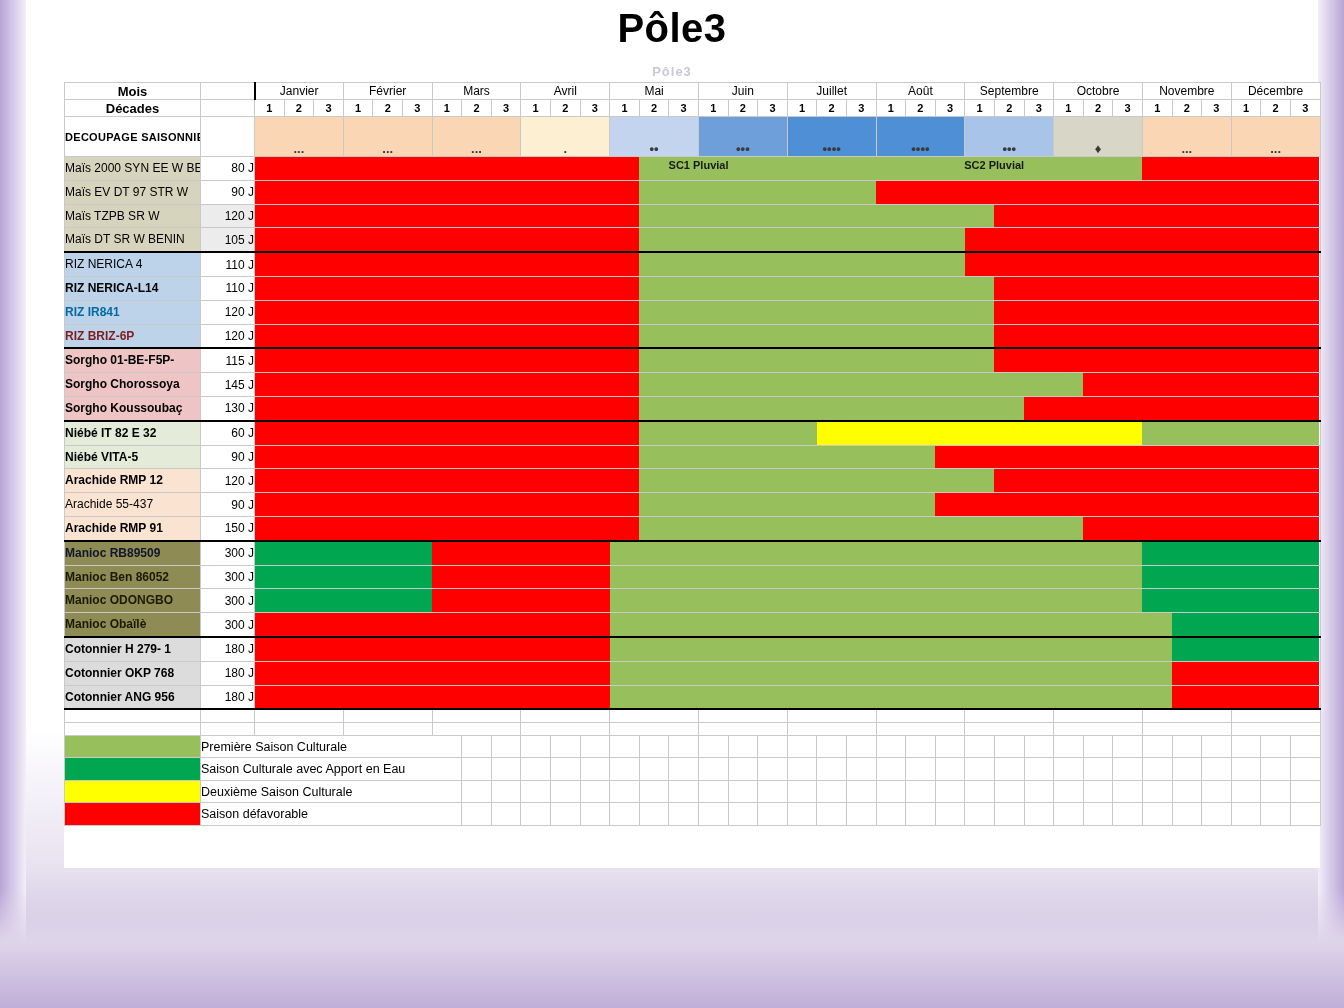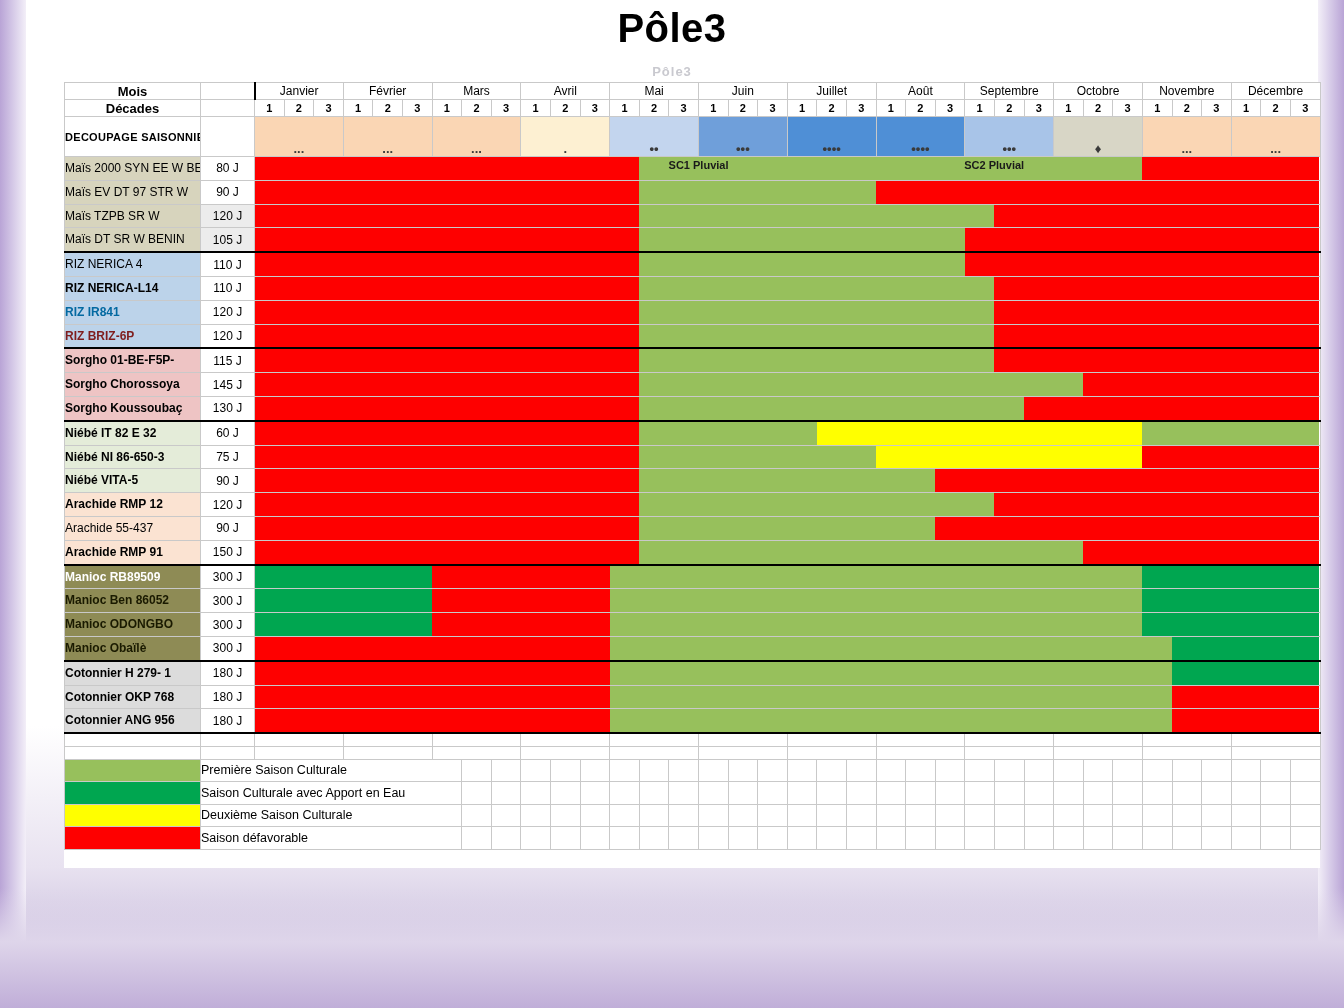--- a/index.html
+++ b/index.html
@@ -56,21 +56,21 @@
   .decnum { text-align:center; font-size:11px; background:#fff; height:16px;}
   .hdr-left-thick { border-left:2px solid #000 !important; }
 
   .seas-label {
     text-align:center; font-weight:bold; font-size:11px; letter-spacing:0.3px;
     background:#fff; height:40px;
   }
   .seas-cell { text-align:center; font-size:13px; font-weight:bold; color:#3a3a3a; vertical-align:bottom; padding-bottom:5px; }
 
   .rowname { font-size:12px; font-weight:bold; padding-left:3px; height:22.8px; line-height:22.8px; }
-  .days { text-align:center; font-size:12px; background:#fff; }
+  .days { text-align:right; font-size:12px; background:#fff; }
   .days.shade { background:#ececec; }
 
   
   .barcell { padding:0; position:relative; border:1px solid #c9c9c9; }
 
   .rowbars { position:relative; height:22.8px; }
   .seg { position:absolute; top:0; bottom:0; }
 
   .grp-top td { border-top:2px solid #000 !important; }
 
@@ -337,32 +337,20 @@
           <td class="days">60 J</td>
           <td class="barcell" colspan="36">
             <div class="rowbars">
               <div class="seg" style="left:0.0000%;width:36.1111%;background:#fe0000"></div>
               <div class="seg" style="left:36.1111%;width:63.8889%;background:#97c05c"></div>
               <div class="seg" style="left:52.7778%;width:30.5556%;background:#ffff00"></div>
             </div>
           </td>
         </tr>
         <tr class="crop-row">
-          <td class="rowname" style="background:#e4ecd9;font-weight:bold;color:#000">Niébé NI 86-650-3</td>
-          <td class="days">75 J</td>
-          <td class="barcell" colspan="36">
-            <div class="rowbars">
-              <div class="seg" style="left:0.0000%;width:36.1111%;background:#fe0000"></div>
-              <div class="seg" style="left:36.1111%;width:22.2222%;background:#97c05c"></div>
-              <div class="seg" style="left:58.3333%;width:41.6667%;background:#fe0000"></div>
-              <div class="seg" style="left:58.3333%;width:25.0000%;background:#ffff00"></div>
-            </div>
-          </td>
-        </tr>
-        <tr class="crop-row">
           <td class="rowname" style="background:#e4ecd9;font-weight:bold;color:#000">Niébé VITA-5</td>
           <td class="days">90 J</td>
           <td class="barcell" colspan="36">
             <div class="rowbars">
               <div class="seg" style="left:0.0000%;width:36.1111%;background:#fe0000"></div>
               <div class="seg" style="left:36.1111%;width:27.7778%;background:#97c05c"></div>
               <div class="seg" style="left:63.8889%;width:36.1111%;background:#fe0000"></div>
             </div>
           </td>
         </tr>
@@ -393,21 +381,21 @@
           <td class="days">150 J</td>
           <td class="barcell" colspan="36">
             <div class="rowbars">
               <div class="seg" style="left:0.0000%;width:36.1111%;background:#fe0000"></div>
               <div class="seg" style="left:36.1111%;width:41.6667%;background:#97c05c"></div>
               <div class="seg" style="left:77.7778%;width:22.2222%;background:#fe0000"></div>
             </div>
           </td>
         </tr>
         <tr class="crop-row grp-top">
-          <td class="rowname" style="background:#8e8b55;font-weight:bold;color:#ffffff">Manioc RB89509</td>
+          <td class="rowname" style="background:#8e8b55;font-weight:bold;color:#0f172a">Manioc RB89509</td>
           <td class="days">300 J</td>
           <td class="barcell" colspan="36">
             <div class="rowbars">
               <div class="seg" style="left:0.0000%;width:16.6667%;background:#00a650"></div>
               <div class="seg" style="left:16.6667%;width:16.6667%;background:#fe0000"></div>
               <div class="seg" style="left:33.3333%;width:50.0000%;background:#97c05c"></div>
               <div class="seg" style="left:83.3333%;width:16.6667%;background:#00a650"></div>
             </div>
           </td>
         </tr>

